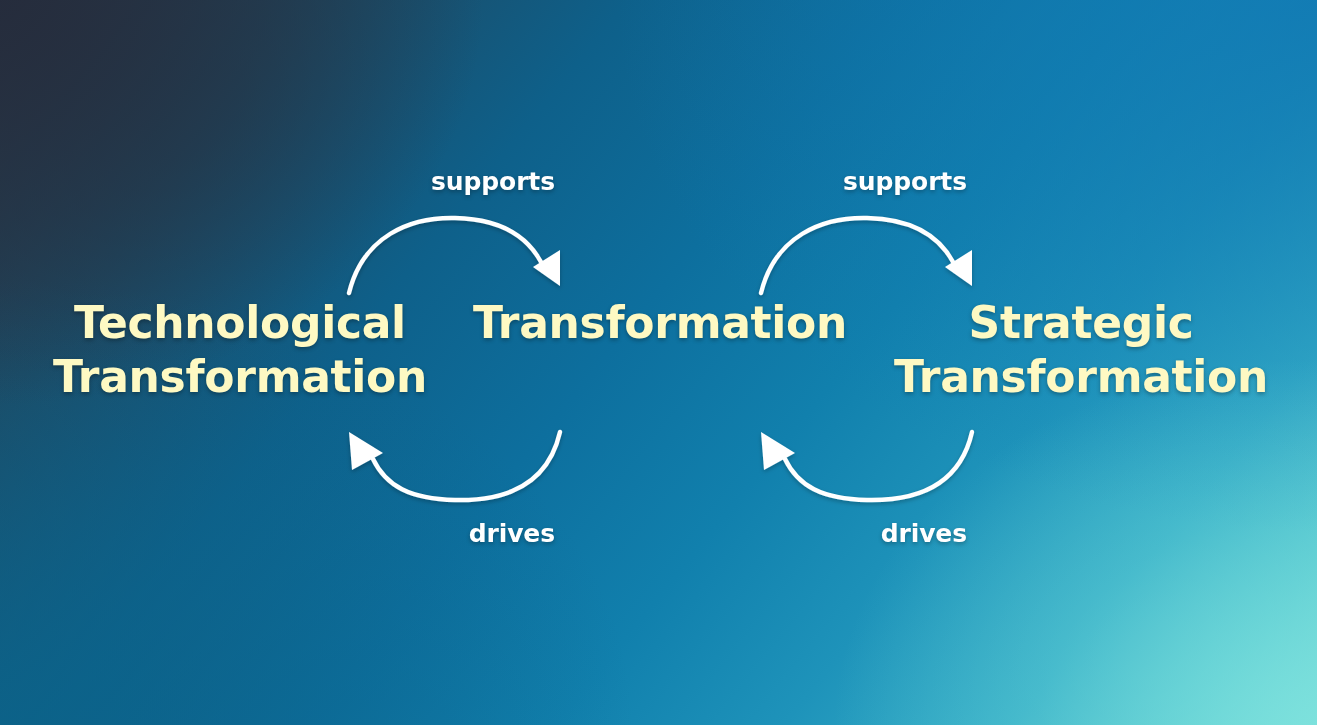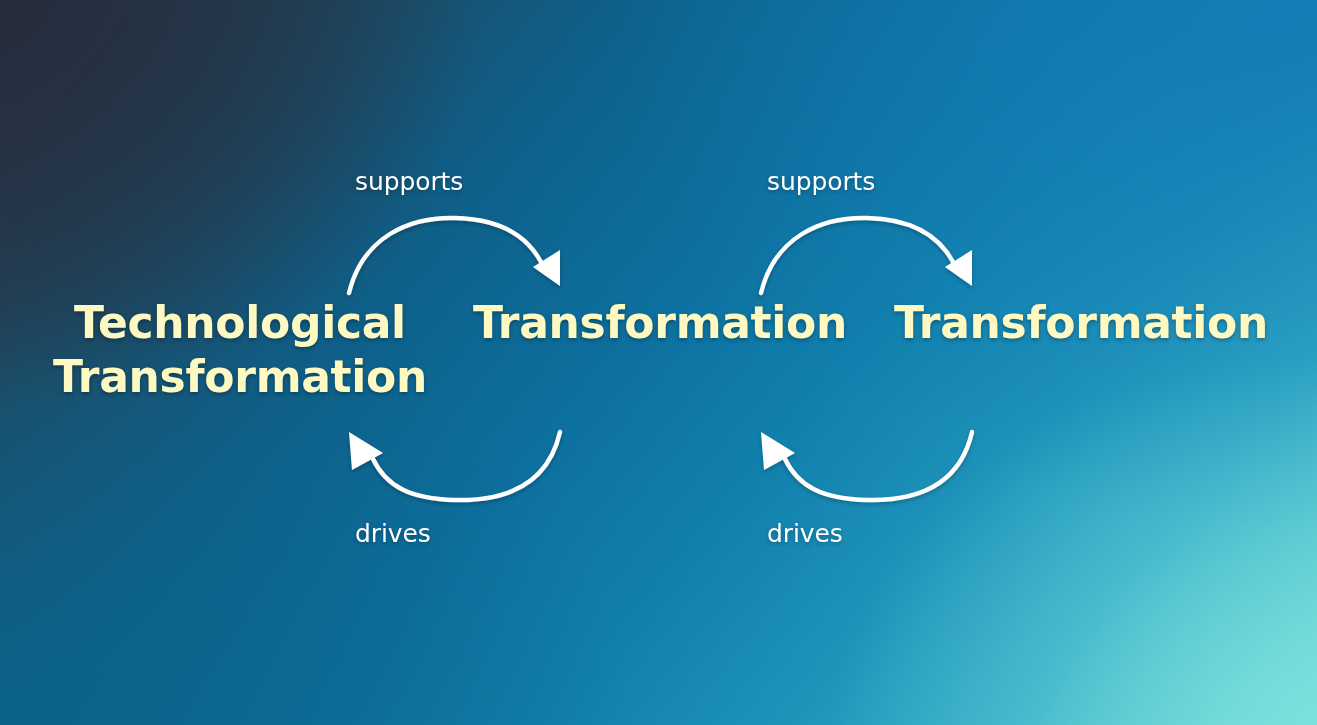--- a/index.html
+++ b/index.html
@@ -88,23 +88,23 @@
   }
   .node .node-line { display: block; }
 
   #node-technological { left: 40px;  top: 296px; width: 400px; }
   #node-operational   { left: 460px; top: 296px; width: 400px; }
   #node-strategic     { left: 881px; top: 296px; width: 400px; }
 
   
   .edge-label {
     position: absolute;
-    text-align: left;
+    text-align: right;
     color: #ffffff;
-    font-weight: normal;
+    font-weight: bold;
     font-size: 25px;
     line-height: 1;
     letter-spacing: -0.1px;
     text-shadow: 0 2px 4px rgba(0,0,0,0.28);
     white-space: nowrap;
     user-select: none;
   }
   #edge-label-supports-1 { left: 355px; top: 169px; width: 200px; }
   #edge-label-drives-1   { left: 355px; top: 521px; width: 200px; }
   #edge-label-supports-2 { left: 767px; top: 169px; width: 200px; }
@@ -152,20 +152,21 @@
   <div class="node" id="node-technological">
     <span class="node-line">Technological</span>
     <span class="node-line">Transformation</span>
   </div>
 
   <div class="node" id="node-operational">
     <span class="node-line">Transformation</span>
   </div>
 
   <div class="node" id="node-strategic">
+    <span class="node-line">Strategic</span>
     <span class="node-line">Transformation</span>
   </div>
 
   <div class="edge-label" id="edge-label-supports-1">supports</div>
 
   <div class="edge-label" id="edge-label-drives-1">drives</div>
 
   <div class="edge-label" id="edge-label-supports-2">supports</div>
 
   <div class="edge-label" id="edge-label-drives-2">drives</div>

